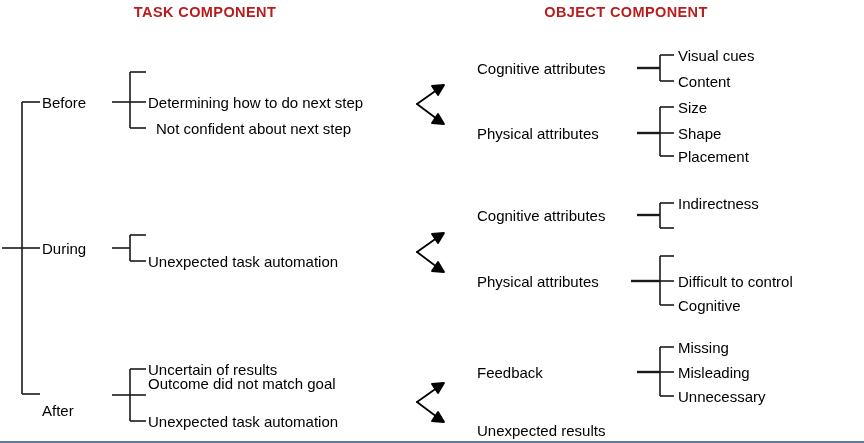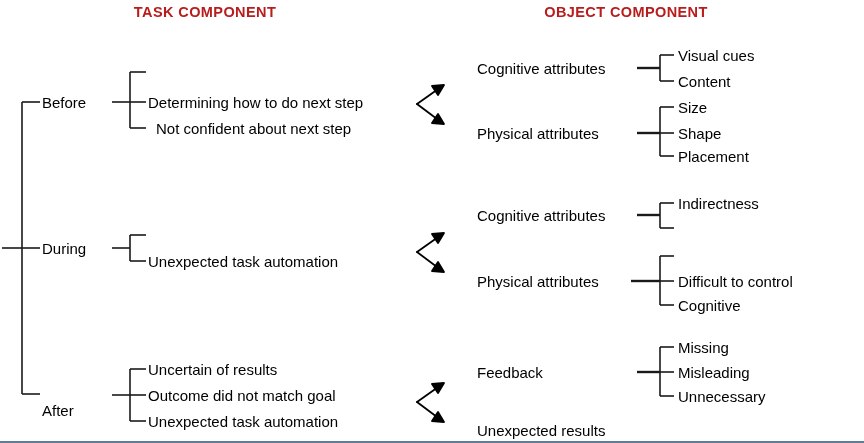--- a/index.html
+++ b/index.html
@@ -156,21 +156,21 @@
   <div class="lbl" style="left:42px; top:102px;">Before</div>
   <div class="lbl" style="left:42px; top:248px;">During</div>
   <div class="lbl" style="left:42px; top:394px;margin-top:16px;">After</div>
 
   <div class="lbl" style="left:148px; top:102px;">Determining how to do next step</div>
   <div class="lbl" style="left:156px; top:128px;">Not confident about next step</div>
 
   <div class="lbl" style="left:148px; top:261px;">Unexpected task automation</div>
 
   <div class="lbl" style="left:148px; top:369px;">Uncertain of results</div>
-  <div class="lbl" style="left:148px; top:395px;">Outcome did not match goal</div>
+  <div class="lbl" style="left:148px; top:383px;">Outcome did not match goal</div>
   <div class="lbl" style="left:148px; top:421px;">Unexpected task automation</div>
 
   <div class="lbl" style="left:477px; top:68px;">Cognitive attributes</div>
   <div class="lbl" style="left:678px; top:55px;">Visual cues</div>
   <div class="lbl" style="left:678px; top:81px;">Content</div>
 
   <div class="lbl" style="left:477px; top:133px;">Physical attributes</div>
   <div class="lbl" style="left:678px; top:107px;">Size</div>
   <div class="lbl" style="left:678px; top:133px;">Shape</div>
   <div class="lbl" style="left:678px; top:156px;">Placement</div>

